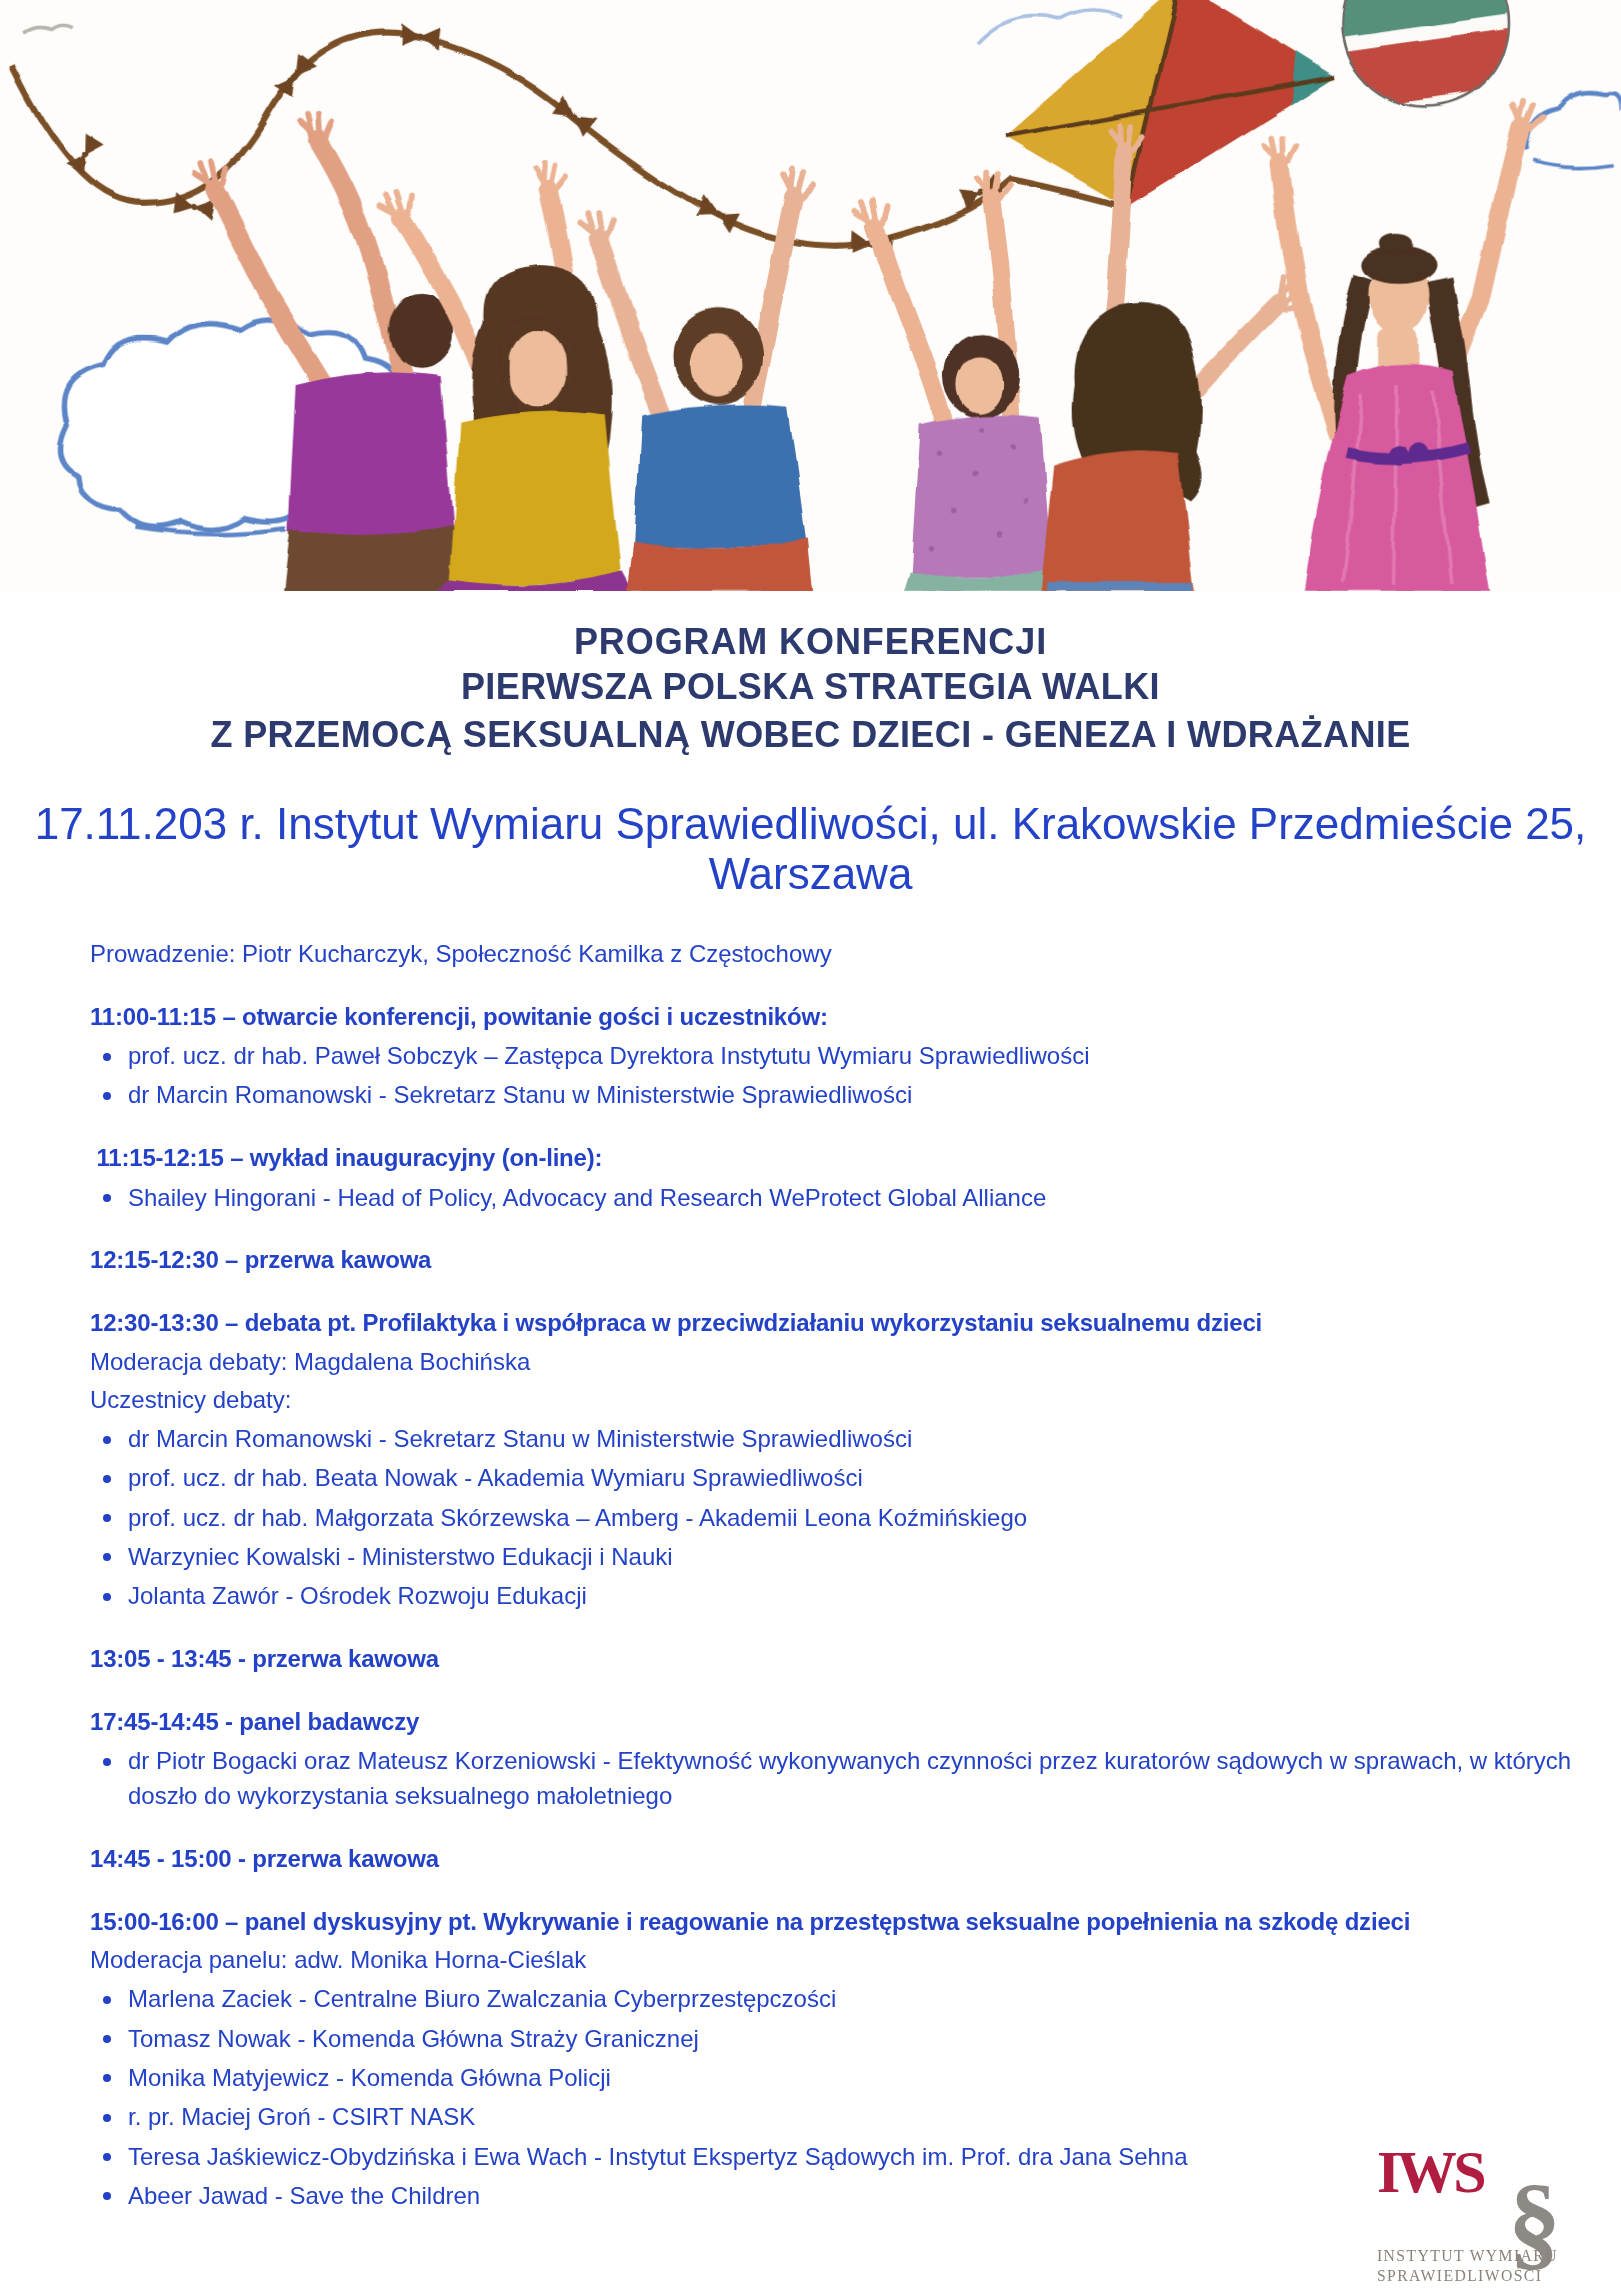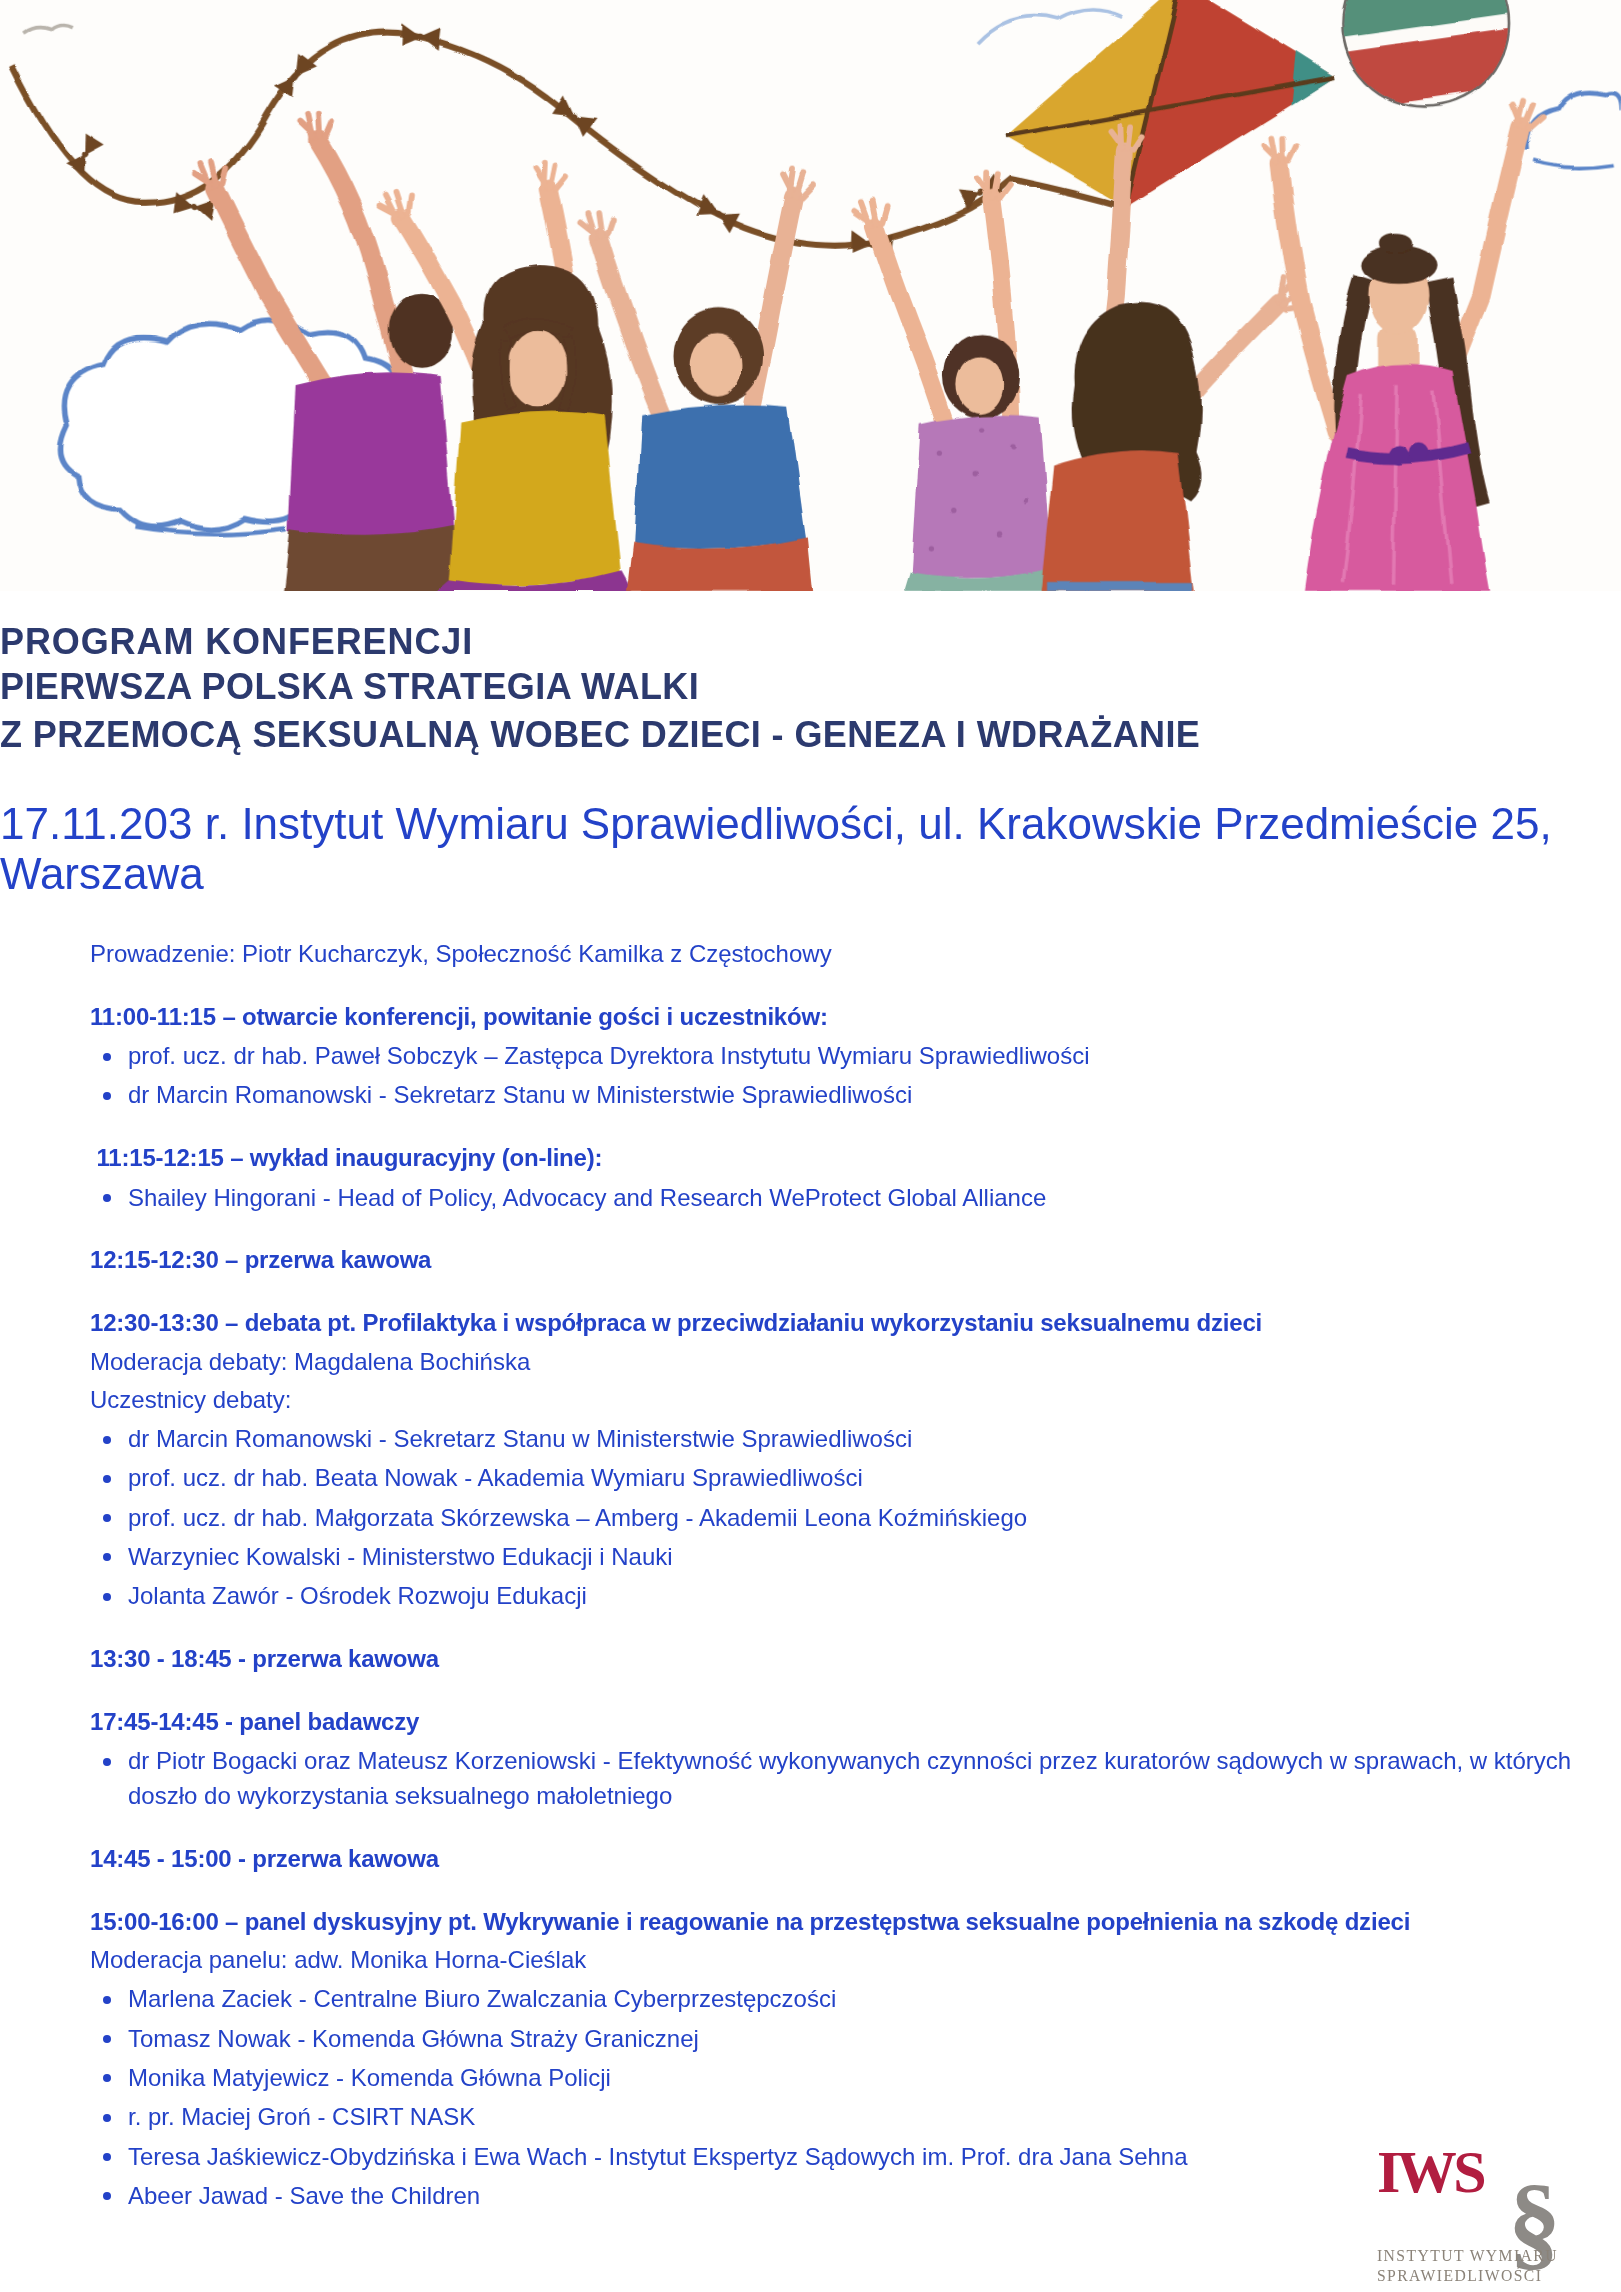--- a/index.html
+++ b/index.html
@@ -12,21 +12,21 @@
   *{box-sizing:border-box;}
   html,body{margin:0;padding:0;}
   body{
     width:1621px;height:2293px;
     background:#ffffff;
     font-family:"Liberation Sans", sans-serif;
     position:relative;
     overflow:hidden;
   }
   .illustration{display:block;width:1621px;height:591px;}
-  header{ }
+  header{ text-align:center; }
   .eyebrow{
     margin-top:30px;
     font-size:36px;font-weight:bold;letter-spacing:0.9px;
     color:var(--heading-navy);
   }
   .main-title{
     font-size:36px;font-weight:bold;line-height:1.32;letter-spacing:0.4px;
     color:var(--heading-navy);
   }
   .date-line{
@@ -267,21 +267,21 @@
         <div class="subline">Uczestnicy debaty:</div>
         <ul class="bullets">
           <li class="bullet">dr Marcin Romanowski - Sekretarz Stanu w Ministerstwie Sprawiedliwości</li>
           <li class="bullet">prof. ucz. dr hab. Beata Nowak - Akademia Wymiaru Sprawiedliwości</li>
           <li class="bullet">prof. ucz. dr hab. Małgorzata Skórzewska – Amberg - Akademii Leona Koźmińskiego</li>
           <li class="bullet">Warzyniec Kowalski - Ministerstwo Edukacji i Nauki</li>
           <li class="bullet">Jolanta Zawór - Ośrodek Rozwoju Edukacji</li>
         </ul>
       </section>
       <section class="schedule-section">
-        <div class="section-heading">13:30 - 18:45 - przerwa kawowa</div>
+        <div class="section-heading">13:05 - 13:45 - przerwa kawowa</div>
       </section>
       <section class="schedule-section">
         <div class="section-heading">17:45-14:45 - panel badawczy</div>
         <ul class="bullets">
           <li class="bullet">dr Piotr Bogacki oraz Mateusz Korzeniowski - Efektywność wykonywanych czynności przez kuratorów sądowych w sprawach, w których doszło do wykorzystania seksualnego małoletniego</li>
         </ul>
       </section>
       <section class="schedule-section">
         <div class="section-heading">14:45 - 15:00 - przerwa kawowa</div>
       </section>

